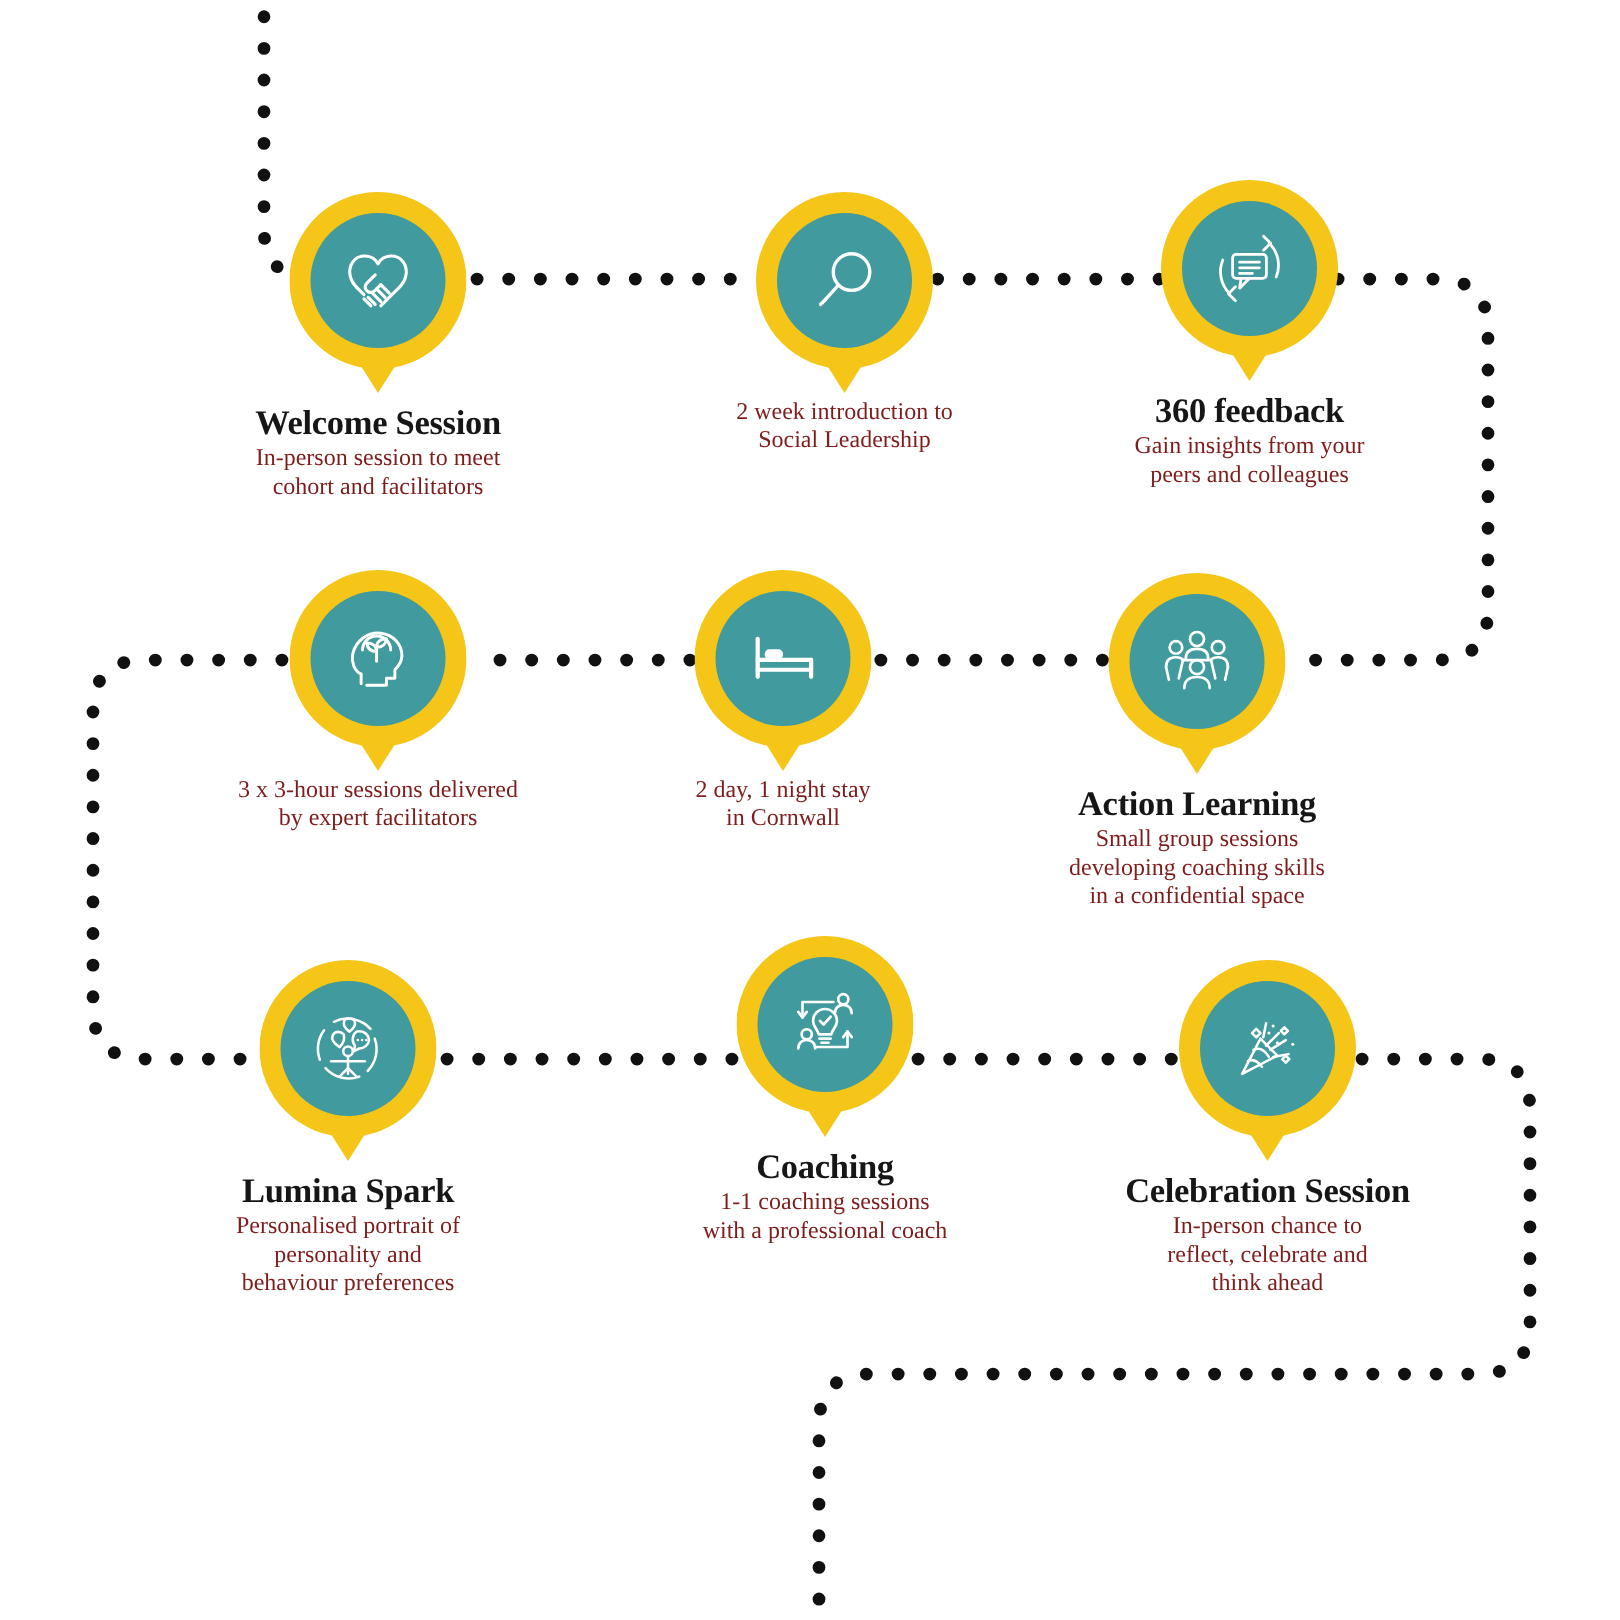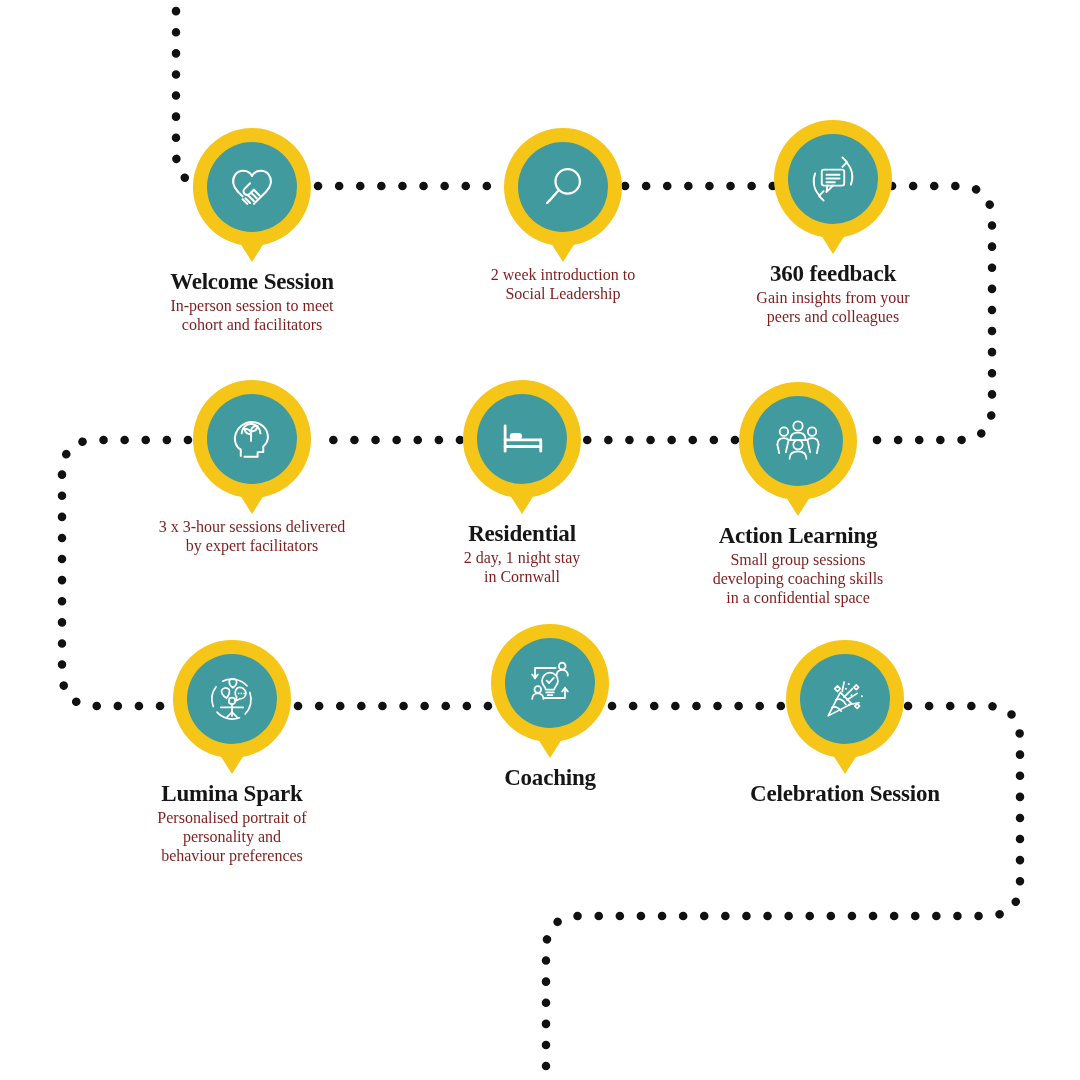--- a/index.html
+++ b/index.html
@@ -211,21 +211,20 @@
       <div class="pin-icon">
         <svg viewBox="0 0 64 64" fill="none" stroke="#ffffff" stroke-width="3" stroke-linecap="round" stroke-linejoin="round">
           <path d="M14 18 L14 45"></path>
           <path d="M14 33 L52 33"></path>
           <path d="M14 40 L52 40"></path>
           <path d="M52 33 L52 45"></path>
           <rect x="19" y="25.5" width="13" height="7" rx="3.2" fill="#ffffff" stroke="none"></rect>
         </svg>
       </div>
     </div>
-    <div class="node-title">Residential</div>
     <div class="node-desc">2 day, 1 night stay
 in Cornwall</div>
   </div>
 
   <div class="node" style="left:798px; top:382px;">
     <div class="pin">
       <svg class="pin-svg" viewBox="0 0 118 136" xmlns="http://www.w3.org/2000/svg">
         <circle cx="59" cy="59" r="59" fill="#F5C518"></circle>
         <path d="M40 104 L78 104 L59 134 Z" fill="#F5C518"></path>
         <circle cx="59" cy="59" r="45" fill="#419A9D"></circle>
@@ -305,20 +304,22 @@
           <circle cx="19" cy="39" r="3.6"></circle>
           <path d="M13 49 C13 45 16 43 19 43 C22 43 25 45 25 49"></path>
           <path d="M32 21 A8.5 8.5 0 0 1 40.5 29.5 C40.5 34 37 35.5 36.5 39 L27.5 39 C27 35.5 23.5 34 23.5 29.5 A8.5 8.5 0 0 1 32 21 Z"></path>
           <path d="M28 42 L36 42"></path>
           <path d="M29.5 45 L34.5 45"></path>
           <path d="M28.5 29.5 L31 32 L36 26.5"></path>
         </svg>
       </div>
     </div>
     <div class="node-title">Coaching</div>
+    <div class="node-desc">1-1 coaching sessions
+with a professional coach</div>
   </div>
 
   <div class="node" style="left:845px; top:640px;">
     <div class="pin">
       <svg class="pin-svg" viewBox="0 0 118 136" xmlns="http://www.w3.org/2000/svg">
         <circle cx="59" cy="59" r="59" fill="#F5C518"></circle>
         <path d="M40 104 L78 104 L59 134 Z" fill="#F5C518"></path>
         <circle cx="59" cy="59" r="45" fill="#419A9D"></circle>
       </svg>
       <div class="pin-icon">
@@ -334,15 +335,18 @@
           <path d="M44 17 L46.5 19.5 L44 22 L41.5 19.5 Z"></path>
           <path d="M45 37 L47.5 39.5 L45 42 L42.5 39.5 Z"></path>
           <circle cx="36" cy="16" r="1.1" fill="#ffffff" stroke="none"></circle>
           <circle cx="50" cy="29" r="1.1" fill="#ffffff" stroke="none"></circle>
           <circle cx="39" cy="28" r="1.1" fill="#ffffff" stroke="none"></circle>
           <circle cx="33" cy="21" r="1.1" fill="#ffffff" stroke="none"></circle>
         </svg>
       </div>
     </div>
     <div class="node-title">Celebration Session</div>
+    <div class="node-desc">In-person chance to
+reflect, celebrate and
+think ahead</div>
   </div>
 
 </div>
 
 </body></html>

